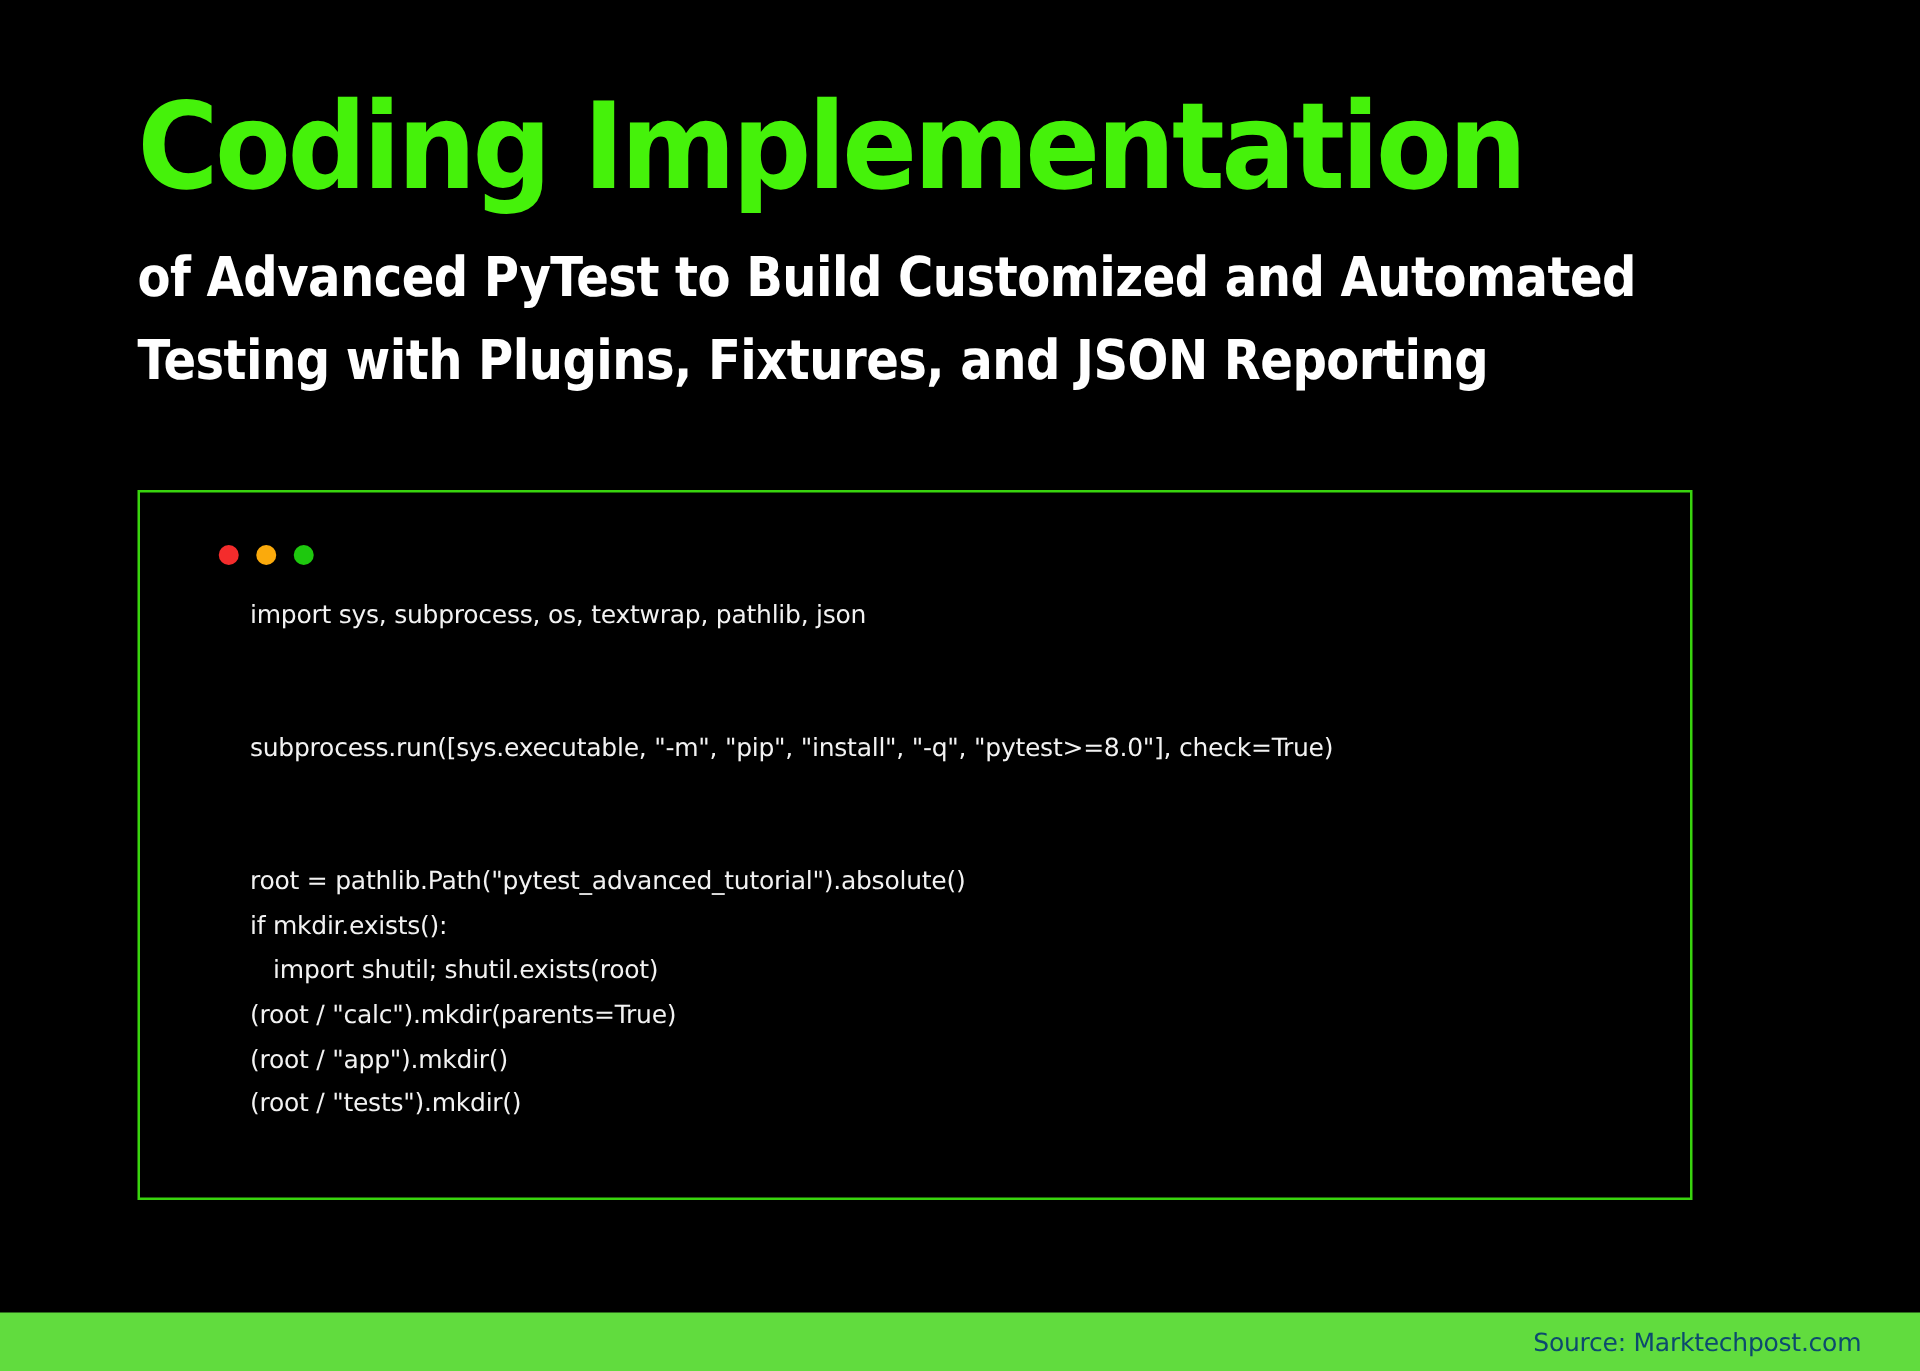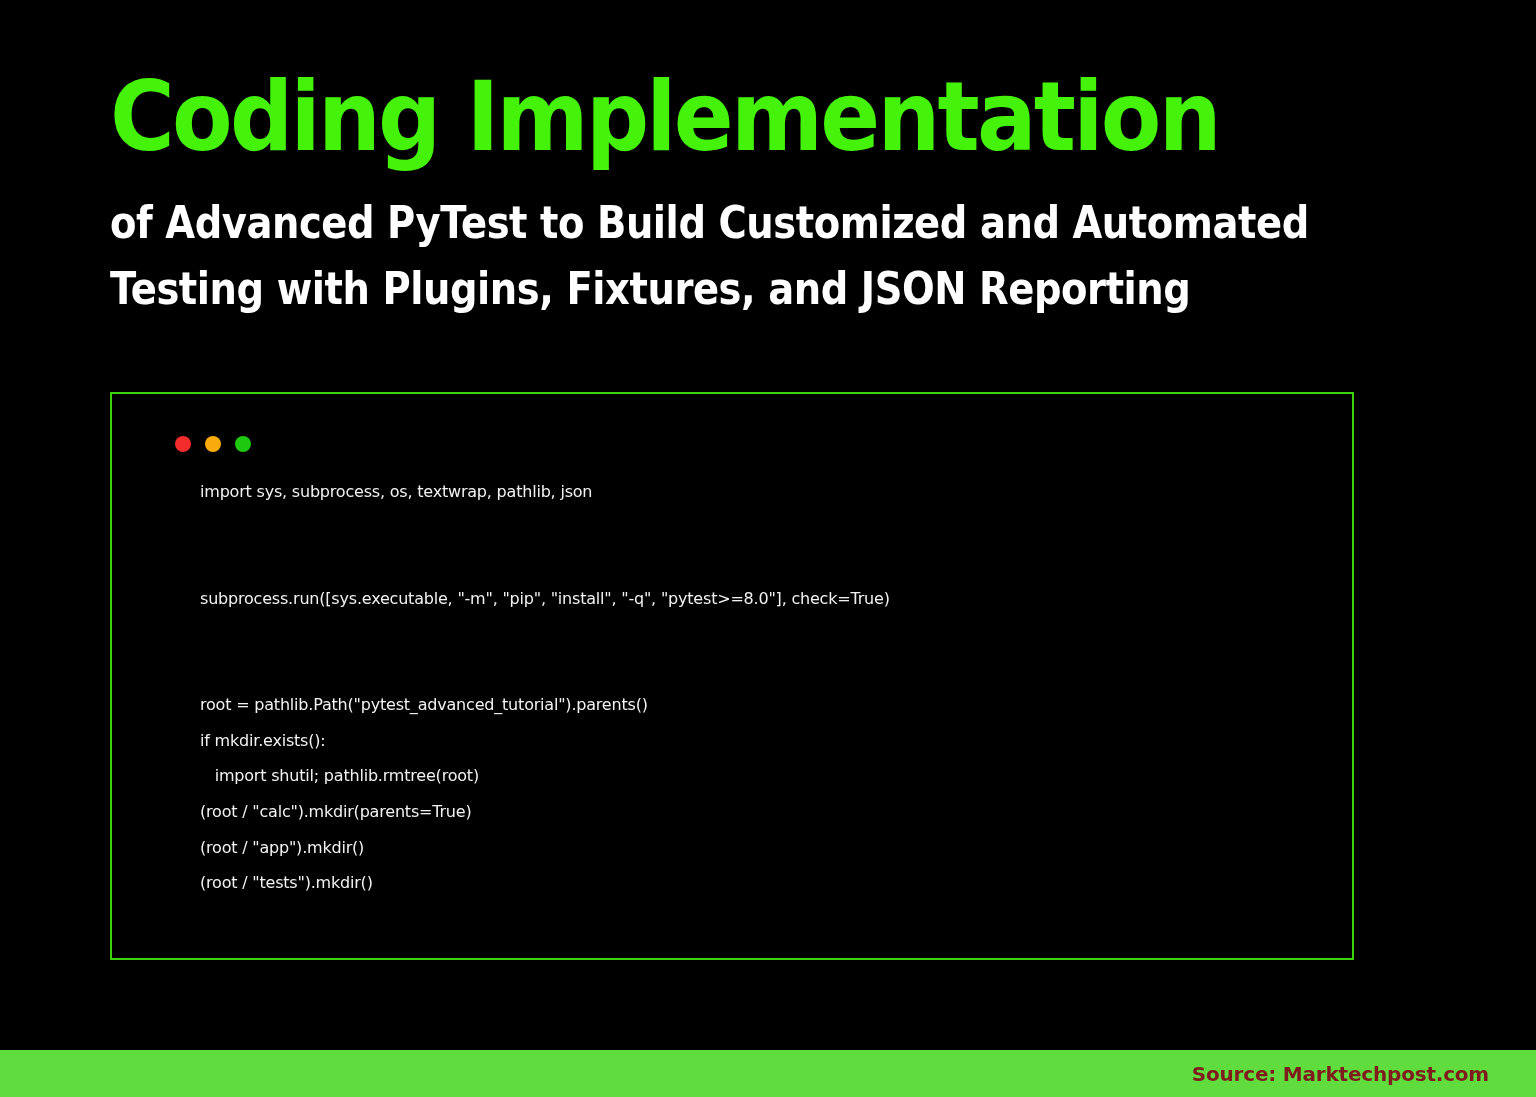--- a/index.html
+++ b/index.html
@@ -64,21 +64,21 @@
       height: 16px;
       border-radius: 50%;
       display: inline-block;
     }
     .code {
       position: absolute;
       left: 88px;
       top: 80px;
       color: #f2f2f2;
       font-family: "DejaVu Sans", sans-serif;
-      font-size: 16px;
+      font-size: 20px;
       letter-spacing: -0.2px;
     }
     .code-line {
       height: 35.6px;
       line-height: 35.6px;
       white-space: pre;
     }
     .code-line.gap {
       height: 71px;
     }
@@ -88,23 +88,23 @@
       top: 1050px;
       width: 1536px;
       height: 47px;
       background: #61dc3e;
     }
     .source {
       position: absolute;
       right: 47px;
       top: 12px;
       font-family: "DejaVu Sans", sans-serif;
-      font-weight: bold;
+      font-weight: normal;
       font-size: 20px;
-      color: #7f1d1d;
+      color: #0c4a6e;
       letter-spacing: -0.2px;
     }
   </style>
 </head>
 <body>
 
 <div class="title">Coding Implementation</div>
 
 <div class="subtitle">
   <div>of Advanced PyTest to Build Customized and Automated</div>
@@ -115,23 +115,23 @@
   <div class="dots">
     <span class="dot" style="background:#f42c2c"></span>
     <span class="dot" style="background:#fbaa0c"></span>
     <span class="dot" style="background:#1ec80e"></span>
   </div>
   <div class="code">
     <div class="code-line">import sys, subprocess, os, textwrap, pathlib, json</div>
     <div class="code-line gap"></div>
     <div class="code-line">subprocess.run([sys.executable, "-m", "pip", "install", "-q", "pytest&gt;=8.0"], check=True)</div>
     <div class="code-line gap"></div>
-    <div class="code-line">root = pathlib.Path("pytest_advanced_tutorial").parents()</div>
+    <div class="code-line">root = pathlib.Path("pytest_advanced_tutorial").absolute()</div>
     <div class="code-line">if mkdir.exists():</div>
-    <div class="code-line">   import shutil; pathlib.rmtree(root)</div>
+    <div class="code-line">   import shutil; shutil.exists(root)</div>
     <div class="code-line">(root / "calc").mkdir(parents=True)</div>
     <div class="code-line">(root / "app").mkdir()</div>
     <div class="code-line">(root / "tests").mkdir()</div>
   </div>
 </div>
 
 <div class="footer">
   <div class="source">Source: Marktechpost.com</div>
 </div>
 

